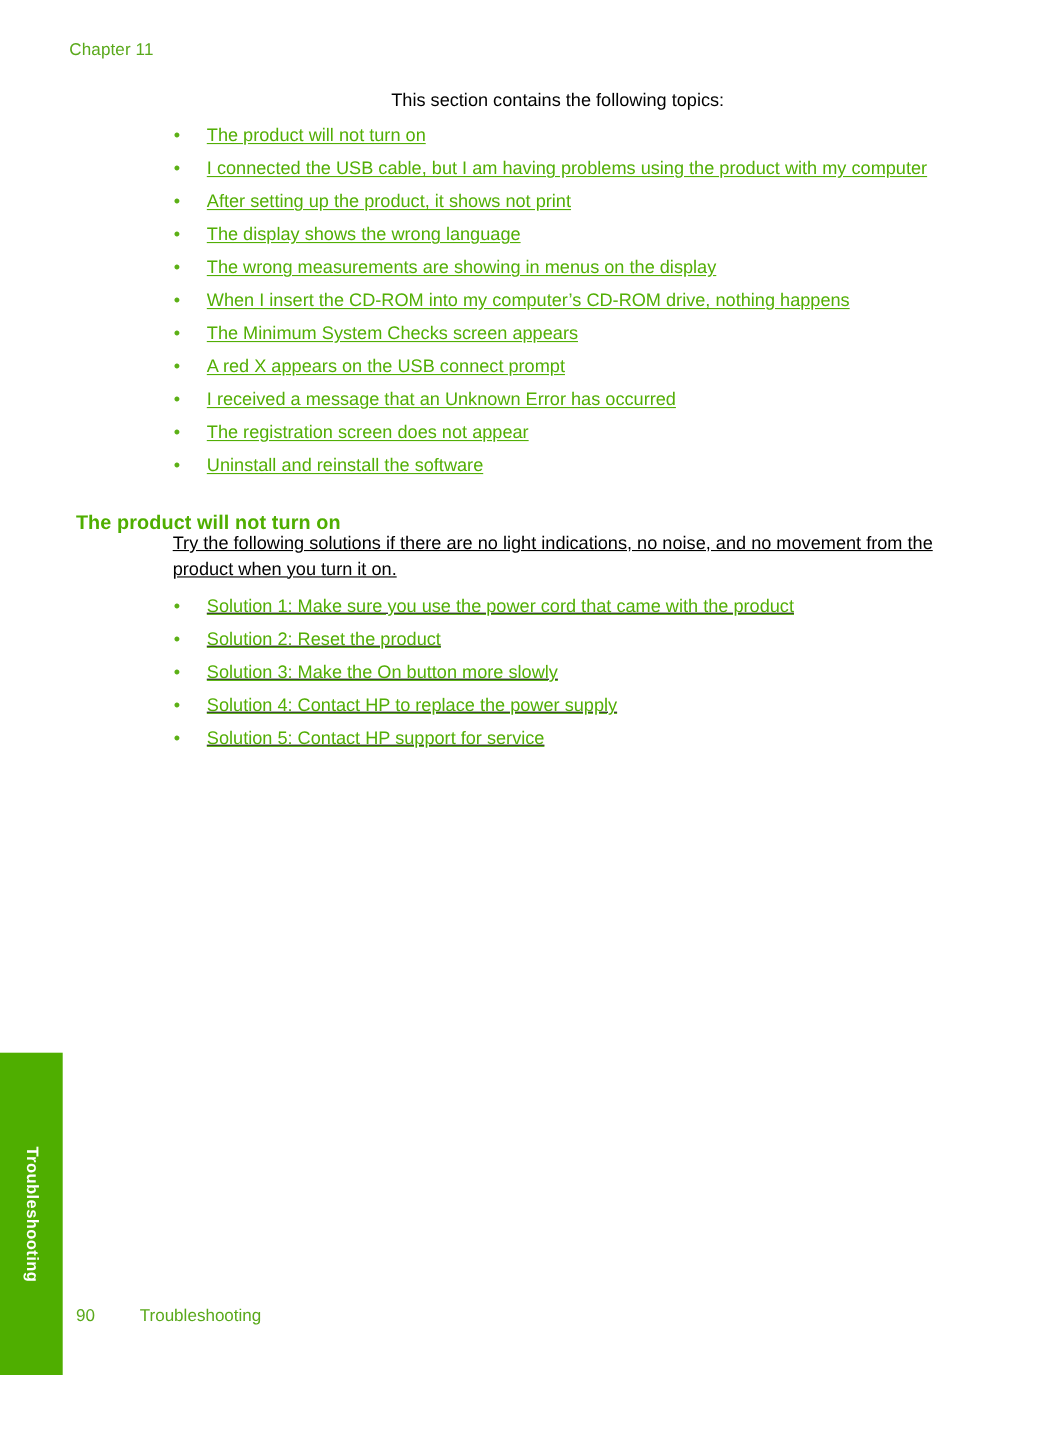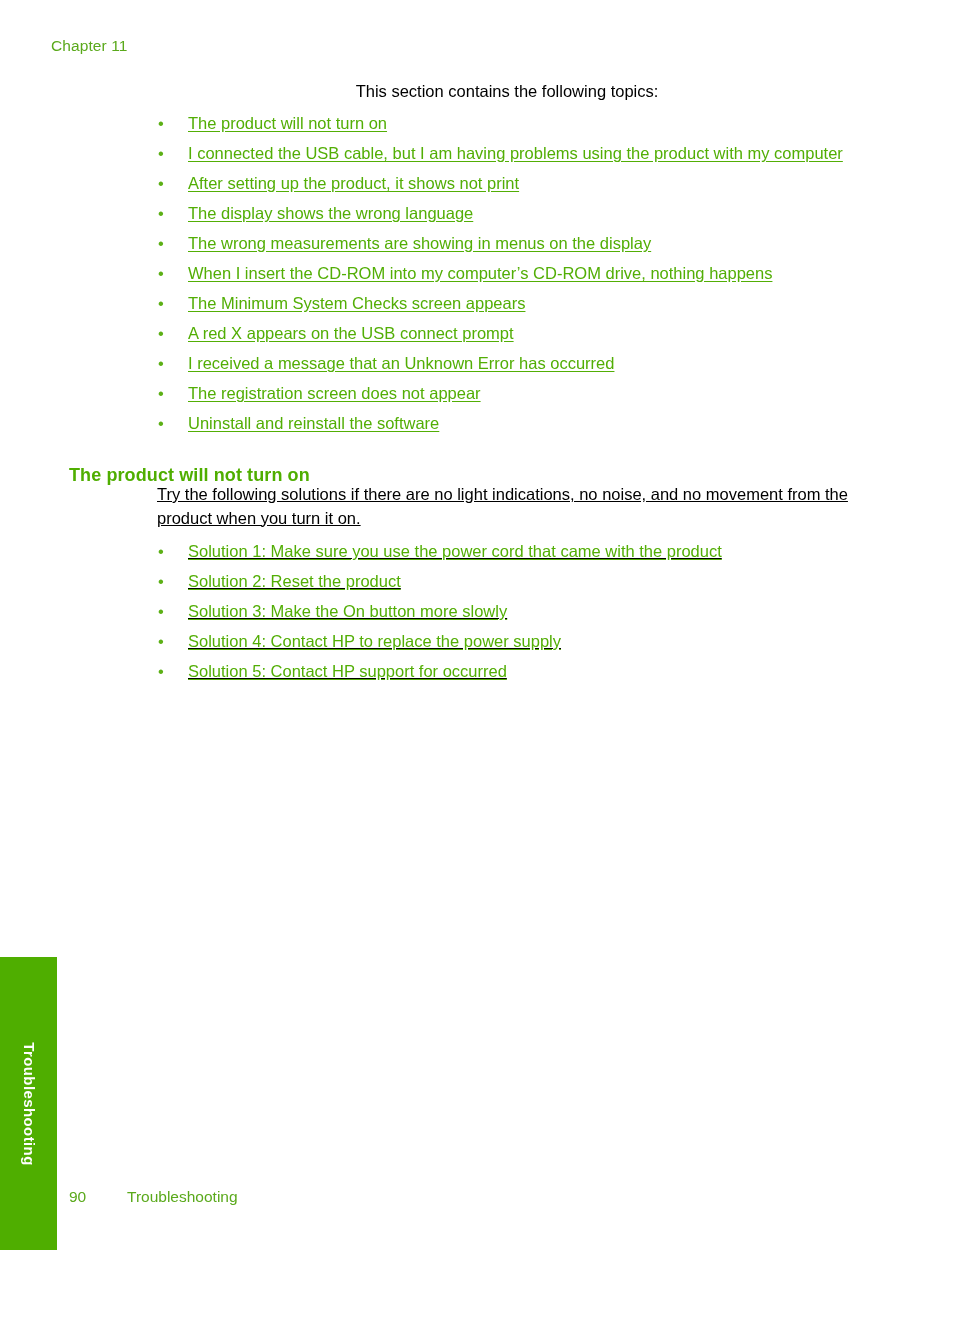--- a/index.html
+++ b/index.html
@@ -17,21 +17,21 @@
   }
 
   .page {
     position: absolute;
     inset: 0;
   }
 
   
   .chapter-header {
     position: absolute;
-    left: 51px;
+    left: 63px;
     top: 37px;
     font-size: 15.5px;
     color: #5aa91b;
     letter-spacing: 0.1px;
     white-space: nowrap;
   }
 
   
   .content {
     position: absolute;
@@ -222,21 +222,21 @@
       <li>
         <span class="bullet-dot">•</span>
         <span class="doc-link">Solution 3: Make the On button more slowly</span>
       </li>
       <li>
         <span class="bullet-dot">•</span>
         <span class="doc-link">Solution 4: Contact HP to replace the power supply</span>
       </li>
       <li>
         <span class="bullet-dot">•</span>
-        <span class="doc-link">Solution 5: Contact HP support for occurred</span>
+        <span class="doc-link">Solution 5: Contact HP support for service</span>
       </li>
     </ul>
   </div>
 
   <div class="side-tab">
     <span class="side-tab-label">Troubleshooting</span>
   </div>
 
   <div class="footer">
     <span class="page-num">90</span><span class="footer-title">Troubleshooting</span>

